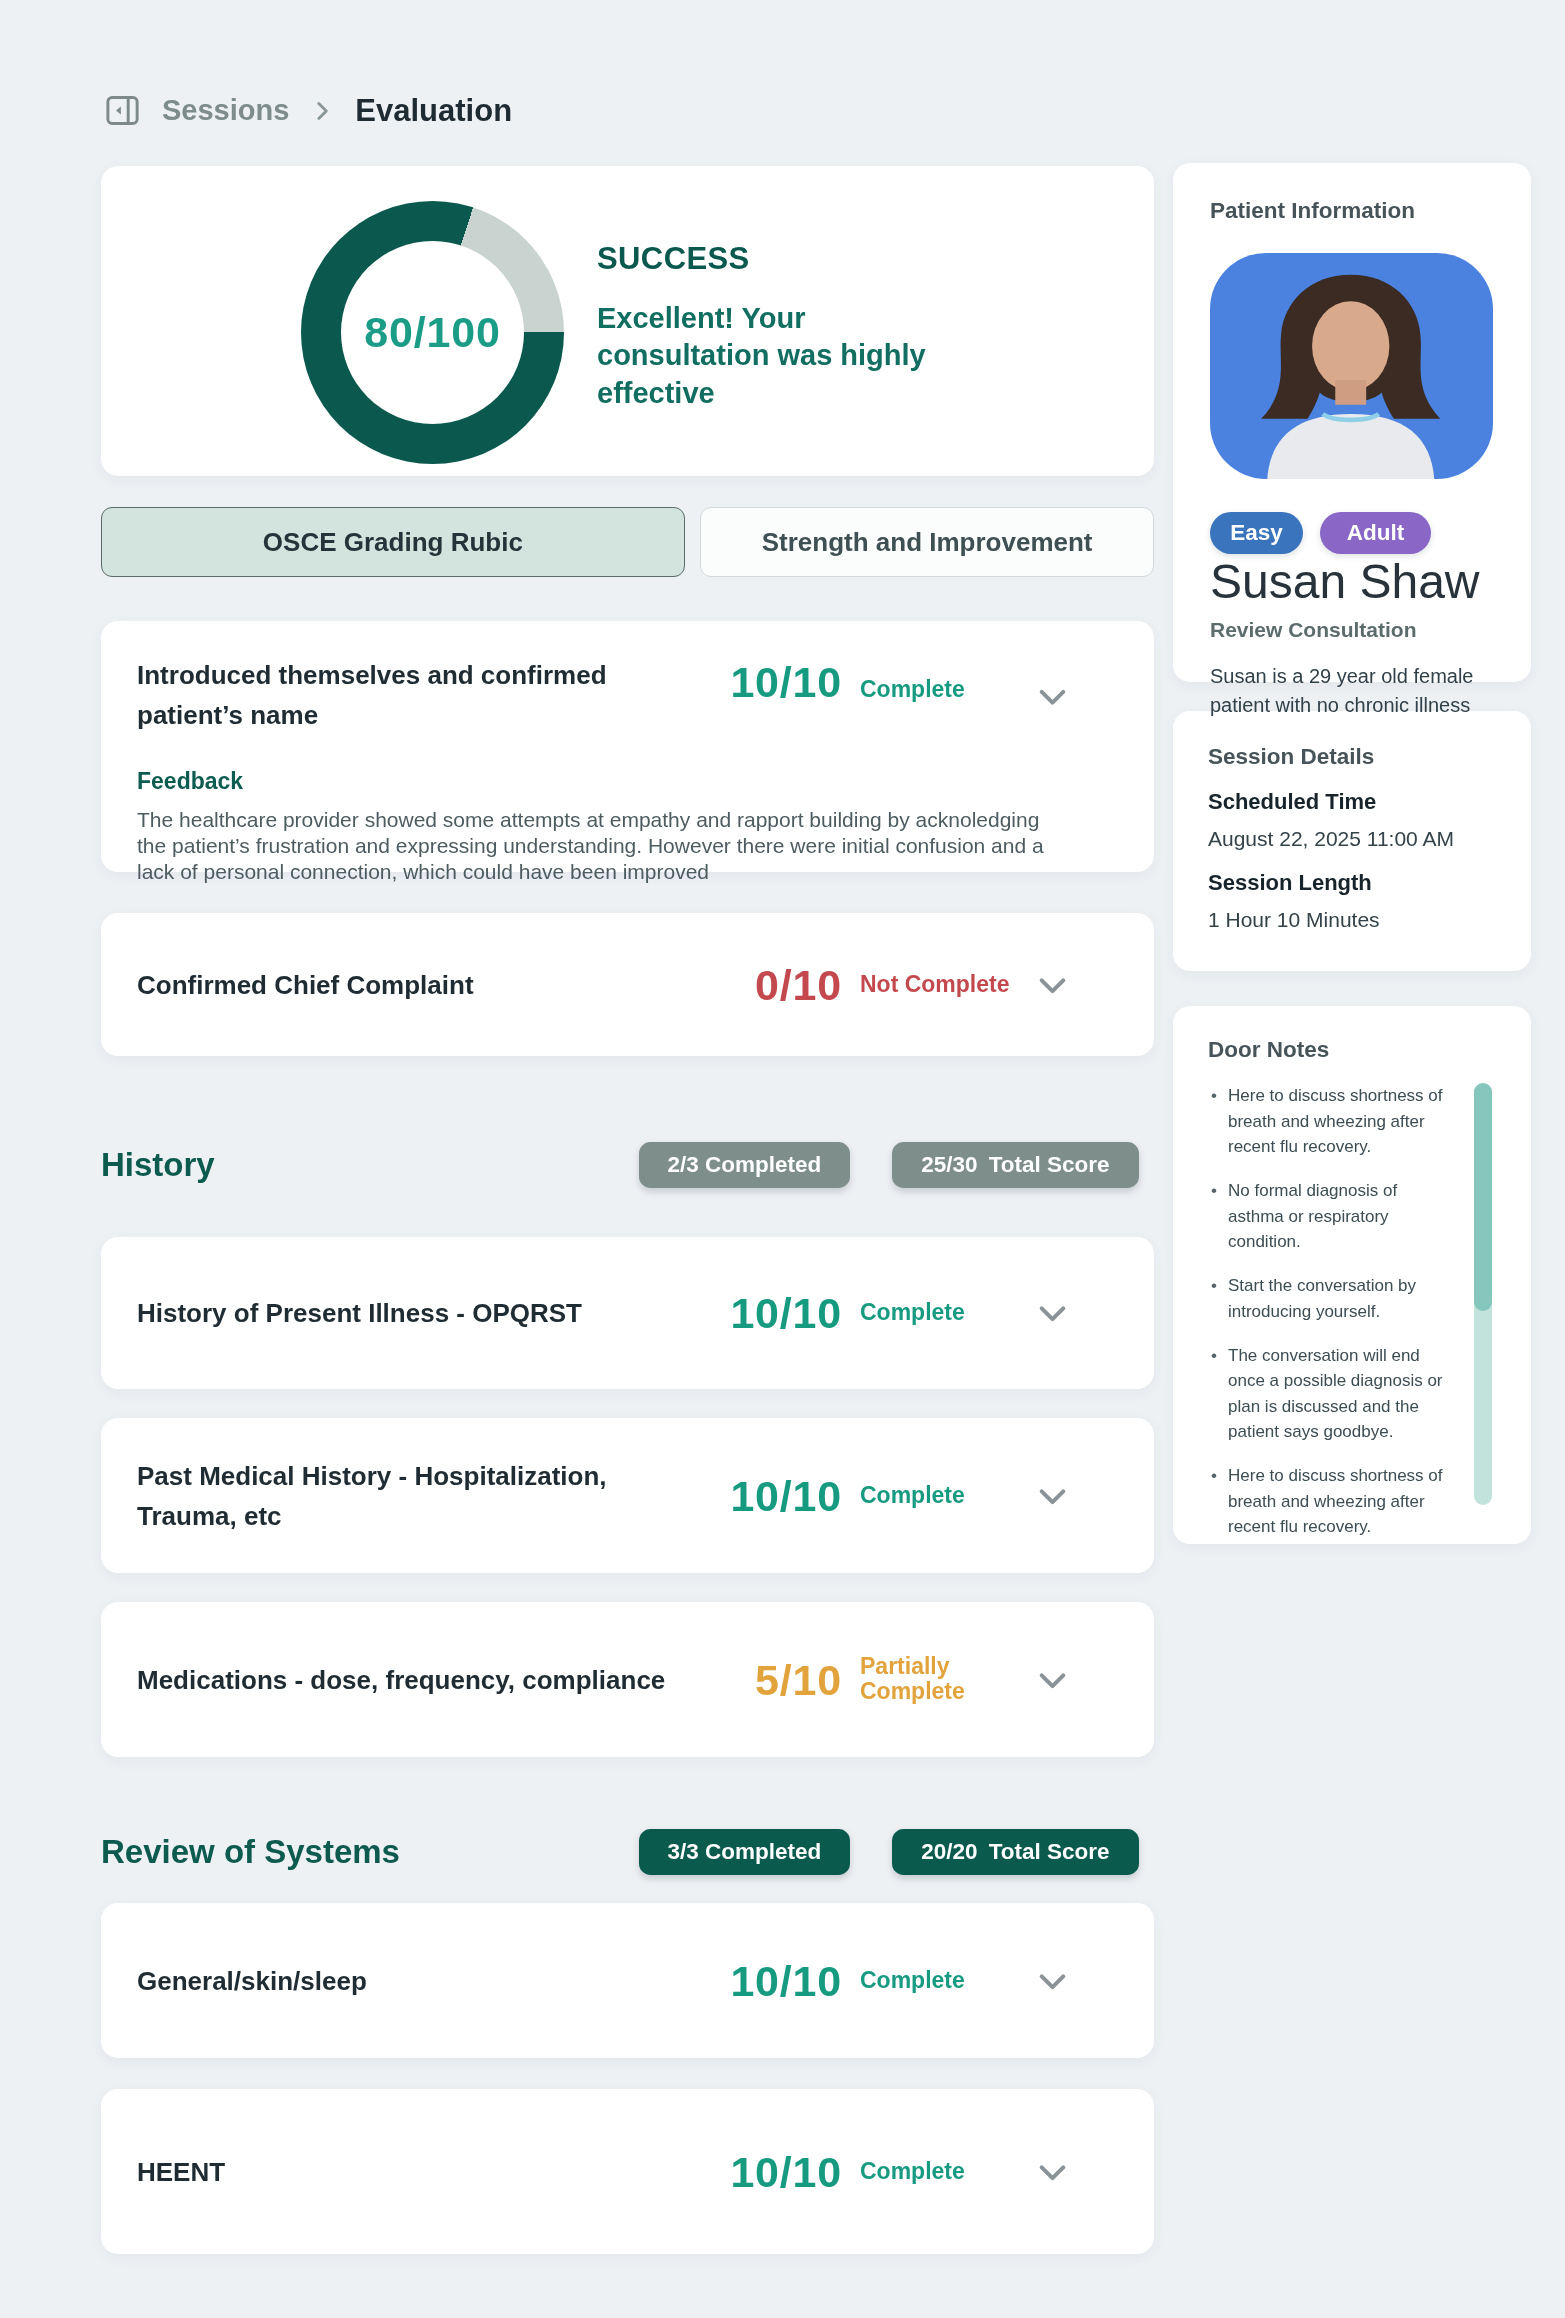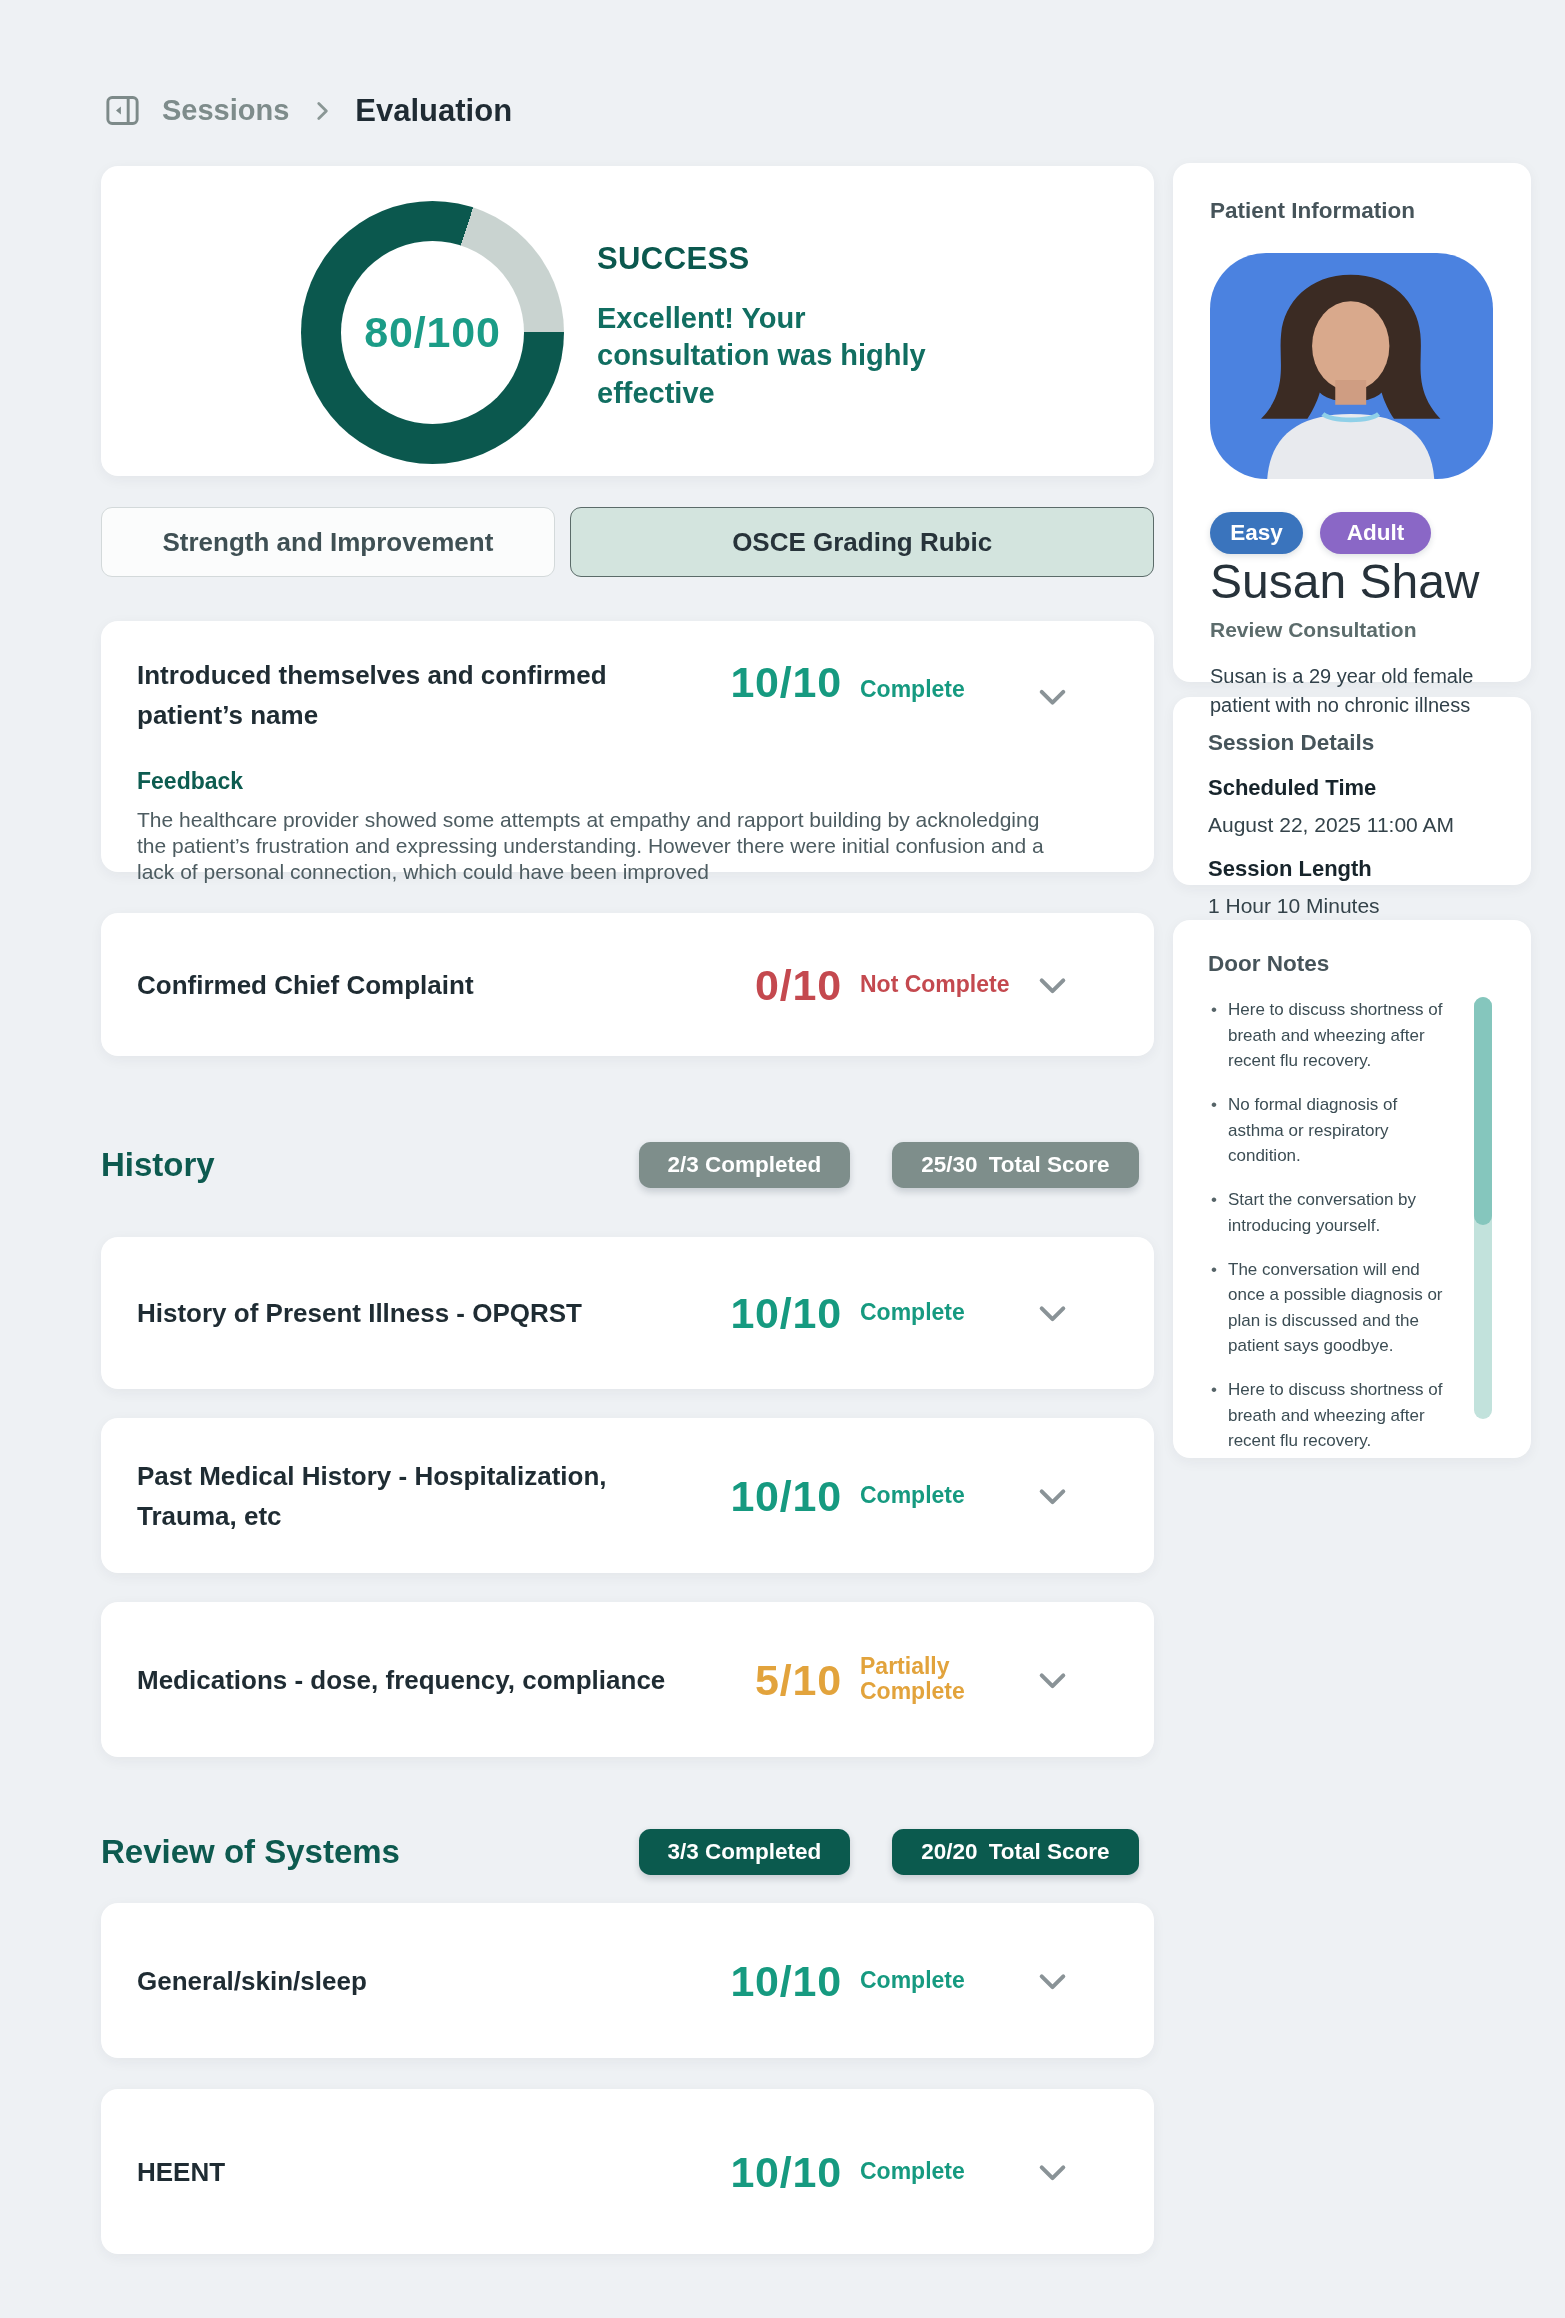--- a/index.html
+++ b/index.html
@@ -82,21 +82,21 @@
   .pbadge-adult{width:111px;background:#8a67c6;}
   .patient-name{font-size:48px;font-weight:400;color:#27323a;}
   .patient-type{margin-top:9.3px;font-size:21px;font-weight:600;color:#5c6c6c;}
   .patient-desc{margin-top:20px;font-size:20px;color:#31414a;line-height:1.42;max-width:294px;}
 
   .export-btn{margin-top:12.4px;width:358px;height:56px;border:none;border-radius:9.3px;background:#119a82;color:#fff;
               font-family:inherit;font-size:25.5px;font-weight:700;display:flex;align-items:center;justify-content:center;gap:17px;cursor:pointer;
               box-shadow:0 3.1px 9.3px rgba(17,154,130,.28);}
   .dl-icon{width:29px;height:29px;}
 
-  .session-card{margin-top:15px;height:188px;padding:33px 35px;}
+  .session-card{margin-top:29px;height:260px;padding:33px 35px;}
   .sess-label{margin-top:18.6px;font-size:22px;font-weight:700;color:#17242b;}
   .sess-value{margin-top:12.4px;font-size:21px;color:#34434a;}
 
   .door-card{margin-top:35px;height:538px;padding:31px 35px;position:relative;overflow:hidden;}
   .door-list{margin:20px 0 0;padding:0;list-style:none;width:246px;}
   .door-list li{position:relative;padding-left:20px;margin-bottom:18.6px;font-size:17px;color:#3c4d54;line-height:1.5;}
   .door-list li::before{content:"•";position:absolute;left:3.1px;top:0;color:#566468;font-size:17px;}
   .door-scrollbar{position:absolute;right:39px;top:77px;width:18px;height:422px;border-radius:9.3px;background:#c2e2dc;cursor:pointer;}
   .door-thumb{width:18px;height:228px;border-radius:9.3px;background:#85c6bd;}
 </style>
@@ -130,22 +130,22 @@
           <span class="donut-score">80/100</span>
         </div>
       </div>
       <div class="score-text">
         <div class="score-status">SUCCESS</div>
         <div class="score-msg">Excellent! Your consultation was highly effective</div>
       </div>
     </div>
 
     <div class="tabs">
+      <div class="tab tab-active">OSCE Grading Rubic</div>
       <div class="tab tab-idle">Strength and Improvement</div>
-      <div class="tab tab-active">OSCE Grading Rubic</div>
     </div>
 
     <div class="card eval card-intro">
       <div class="title">Introduced themselves and confirmed patient’s name</div>
       <div class="score ok">10/10</div>
       <div class="status ok">Complete</div>
       <button class="chev">
         <svg viewBox="0 0 24 24" width="100%" height="100%" fill="none" stroke="currentColor" stroke-width="2.6" stroke-linecap="round" stroke-linejoin="round">
             <path d="M5 9l7 7 7-7"></path>
           </svg>

